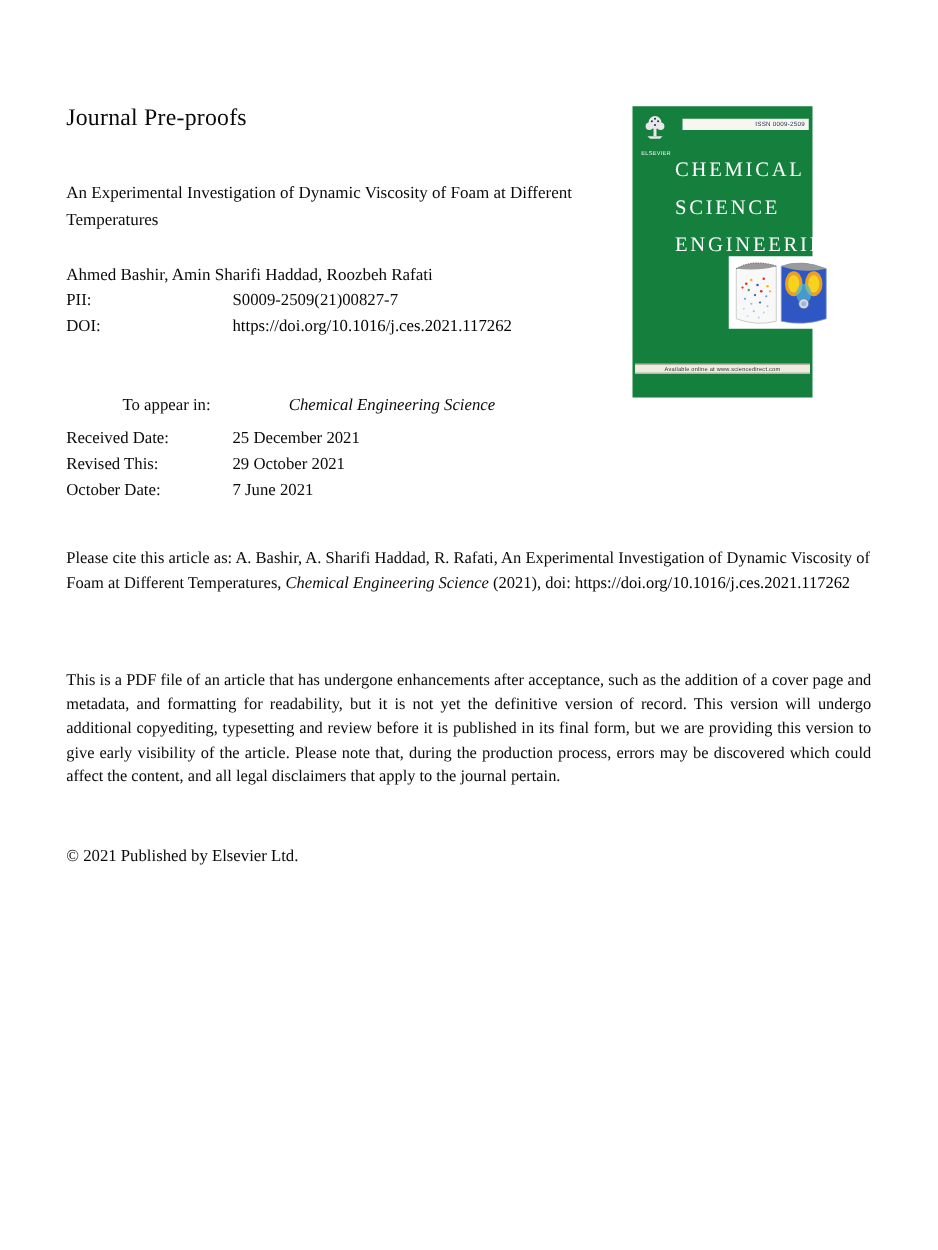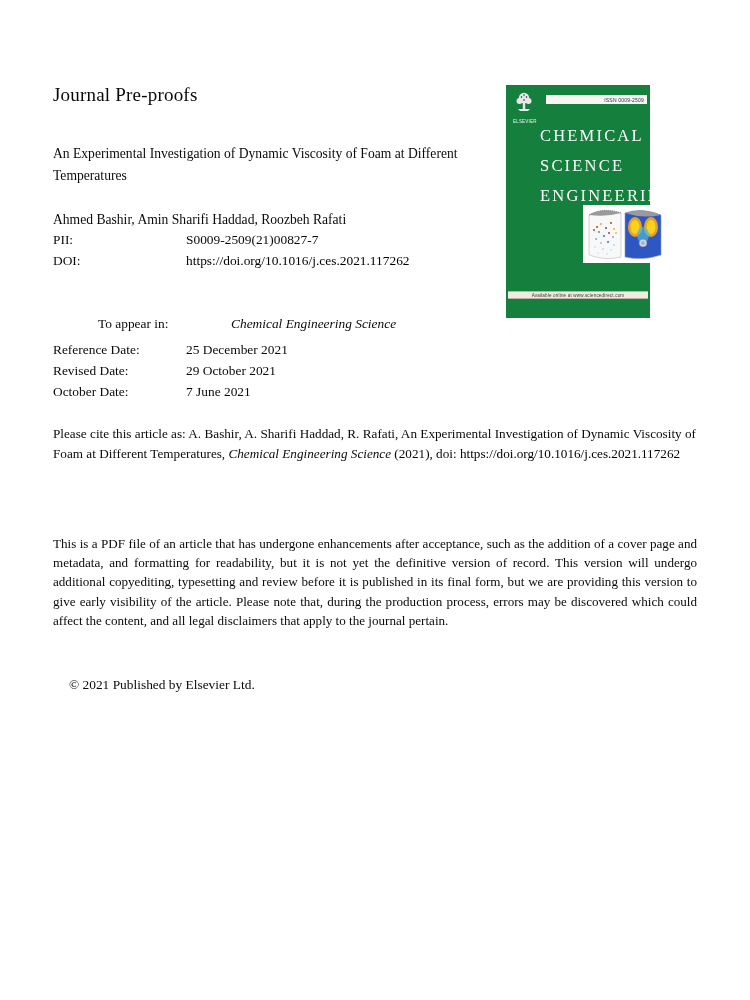--- a/index.html
+++ b/index.html
@@ -11,24 +11,24 @@
   .header-title{left:53px;top:84px;font-size:19px;letter-spacing:.2px;}
   .article-title{left:53px;top:143px;width:445px;font-size:13.6px;line-height:22px;}
   .authors{left:53px;top:212px;font-size:13.6px;}
   .meta-block{left:53px;top:229px;font-size:13.4px;line-height:21px;}
   .meta-row{display:flex;}
   .meta-label{width:133px;flex:0 0 133px;}
   .to-appear{left:53px;top:316px;font-size:13.4px;margin-left:45px;}
   .dates-block{left:53px;top:339px;font-size:13.4px;line-height:21px;}
   .italic{font-style:italic;}
   a.doi-link,.link-blue{color:#000000;text-decoration:none;cursor:pointer;}
-  .citation{left:53px;top:424px;width:643px;font-size:13.2px;line-height:20px;text-align:justify;}
+  .citation{left:53px;top:436px;width:643px;font-size:13.2px;line-height:20px;text-align:justify;}
   .citation .break-url{word-break:break-all;}
   .disclaimer{left:53px;top:534px;width:644px;font-size:13.1px;line-height:19.2px;text-align:justify;}
-  .copyright{left:53px;top:677px;font-size:13.4px;margin-left:16px;}
+  .copyright{left:53px;top:677px;font-size:13.4px;}
 
   
   .cover{left:506px;top:85px;width:144px;height:233px;background:#15803d;}
   .cover .issn-strip{
     position:absolute;left:40px;top:10px;right:3px;height:9px;background:#f7f6f1;
     display:flex;align-items:center;justify-content:flex-end;padding-right:3px;box-sizing:border-box;
   }
   .cover .issn-text{font-size:5px;color:#1b2a52;letter-spacing:.2px;font-family:"Liberation Sans",sans-serif;}
   .cover .logo{position:absolute;left:7px;top:7px;width:22px;text-align:center;}
   .cover .logo-name{font-size:4.5px;color:#f0f0f0;letter-spacing:.2px;margin-top:1px;font-family:"Liberation Sans",sans-serif;}
@@ -66,25 +66,25 @@
     </div>
   </div>
 
   <div class="abs to-appear meta-row">
     <span class="meta-label">To appear in:</span>
     <span class="italic">Chemical Engineering Science</span>
   </div>
 
   <div class="abs dates-block">
     <div class="meta-row">
-      <span class="meta-label">Reference Date:</span>
+      <span class="meta-label">Received Date:</span>
       <span>25 December 2021</span>
     </div>
     <div class="meta-row">
-      <span class="meta-label">Revised Date:</span>
+      <span class="meta-label">Revised This:</span>
       <span>29 October 2021</span>
     </div>
     <div class="meta-row">
       <span class="meta-label">October Date:</span>
       <span>7 June 2021</span>
     </div>
   </div>
 
   <div class="abs citation"><span>Please cite this article as: A. Bashir, A. Sharifi Haddad, R. Rafati, An Experimental Investigation of Dynamic Viscosity of Foam at Different Temperatures, </span><span class="italic">Chemical Engineering Science</span><span> (2021), doi: </span><a class="doi-link break-url">https://doi.org/10.1016/j.ces.2021.117262</a></div>
 

